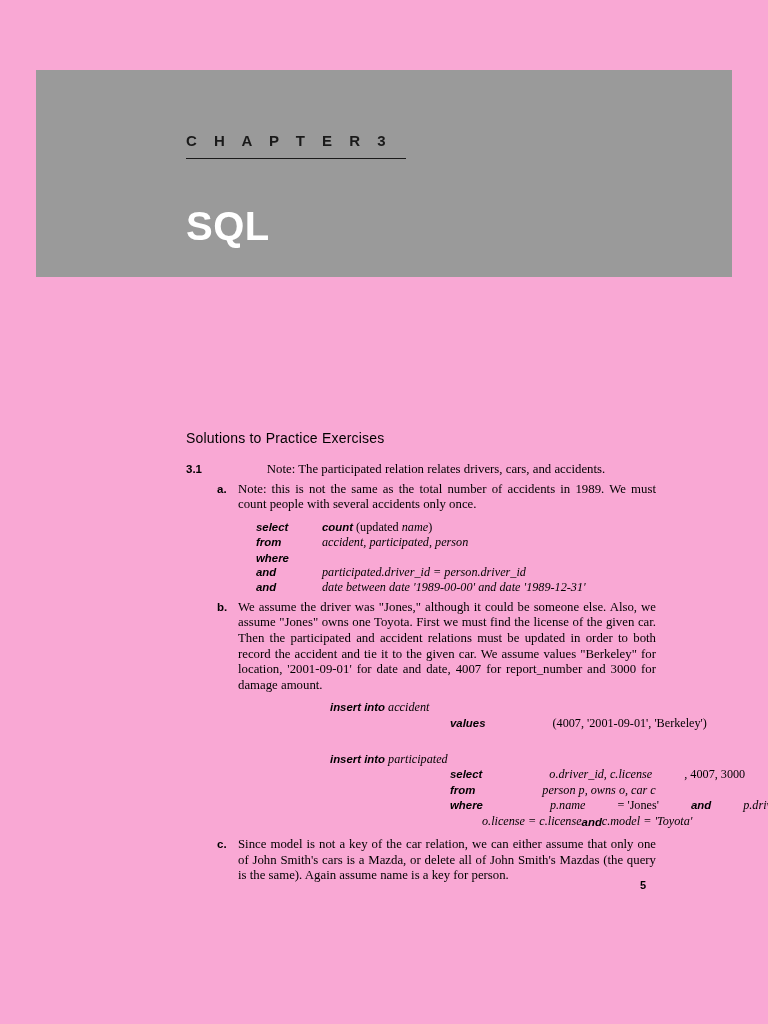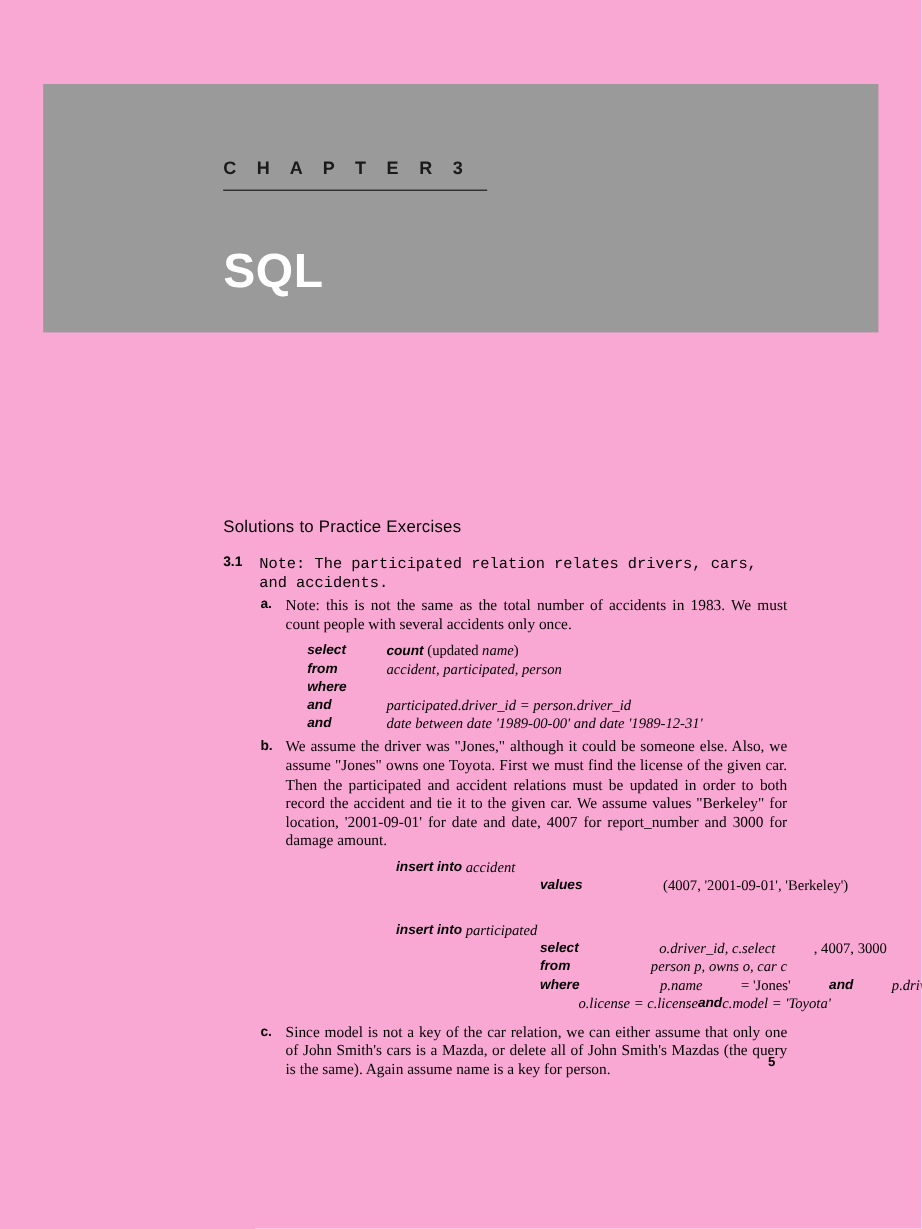--- a/index.html
+++ b/index.html
@@ -92,22 +92,21 @@
     font-size: 11.5px;
     position: absolute;
     left: 0;
     top: 1px;
   }
   .ex-lead {
     margin: 0 0 4px 0;
     padding-left: 30px;
     font-size: 12.8px;
     line-height: 1.22;
-    text-align: left;
-    font-family: Liberation Mono, monospace;
+    text-align: center;
   }
 
   .part {
     position: relative;
     padding-left: 52px;
     margin-top: 4px;
     font-size: 12.8px;
     line-height: 1.22;
     text-align: justify;
   }
@@ -186,21 +185,21 @@
   <div class="content">
 
     <h2 class="section-heading">Solutions to Practice Exercises</h2>
 
     <div class="exercise">
       <span class="ex-num">3.1</span>
       <p class="ex-lead"><span>Note: The </span><span class="it">participated</span><span> relation relates drivers, cars, and accidents.</span></p>
 
       <div class="part">
         <span class="part-label">a.</span>
-        <p>Note: this is not the same as the total number of accidents in 1983. We must count people with several accidents only once.</p>
+        <p>Note: this is not the same as the total number of accidents in 1989. We must count people with several accidents only once.</p>
 
         <div class="code">
           <div class="row">
             <span class="kw kw-col">select</span>
             <span><span class="kw">count</span><span> (updated </span><span class="it">name</span><span>)</span></span>
           </div>
           <div class="row">
             <span class="kw kw-col">from</span>
             <span class="it">accident, participated, person</span>
           </div>
@@ -239,38 +238,38 @@
 
         <div class="code code-block3">
           <div class="row">
             <span class="kw">insert into</span>
             <span>&nbsp;</span>
             <span class="it">participated</span>
           </div>
           <div class="row code-hang">
             <span class="kw">select</span>
             <span>&nbsp;</span>
-            <span class="it">o.driver_id, c.select</span>
+            <span class="it">o.driver_id, c.license</span>
             <span>, 4007, 3000</span>
           </div>
           <div class="row code-hang">
             <span class="kw">from</span>
             <span>&nbsp;</span>
             <span class="it">person p, owns o, car c</span>
           </div>
           <div class="row code-hang">
             <span class="kw">where</span>
             <span>&nbsp;</span>
             <span class="it">p.name</span>
             <span> = 'Jones' </span>
             <span class="kw">and</span>
             <span class="it"> p.driver_id = o.driver_id </span>
             <span class="kw">and</span>
           </div>
-          <div class="row" style="padding-left:152px;">
+          <div class="row" style="padding-left:152px;align-items:flex-end;">
             <span class="it">o.license = c.license </span>
             <span class="kw">and</span>
             <span class="it"> c.model = 'Toyota'</span>
           </div>
         </div>
       </div>
 
       <div class="part" style="margin-top:8px;">
         <span class="part-label">c.</span>
         <p>Since model is not a key of the car relation, we can either assume that only one of John Smith's cars is a Mazda, or delete all of John Smith's Mazdas (the query is the same). Again assume name is a key for person.</p>

